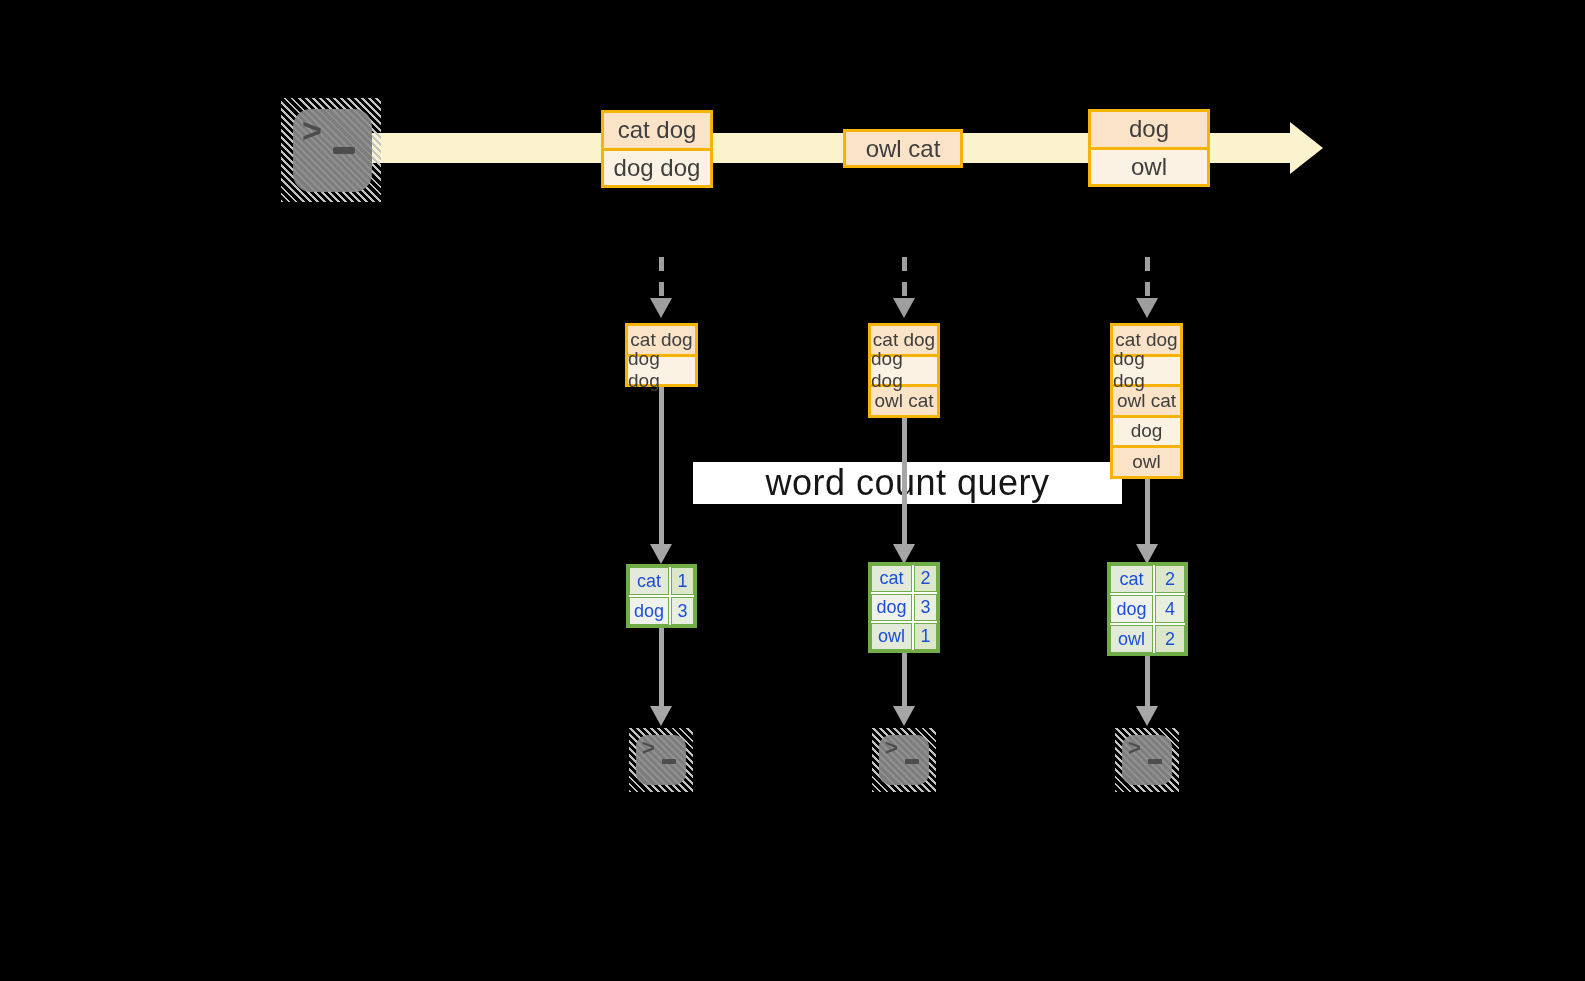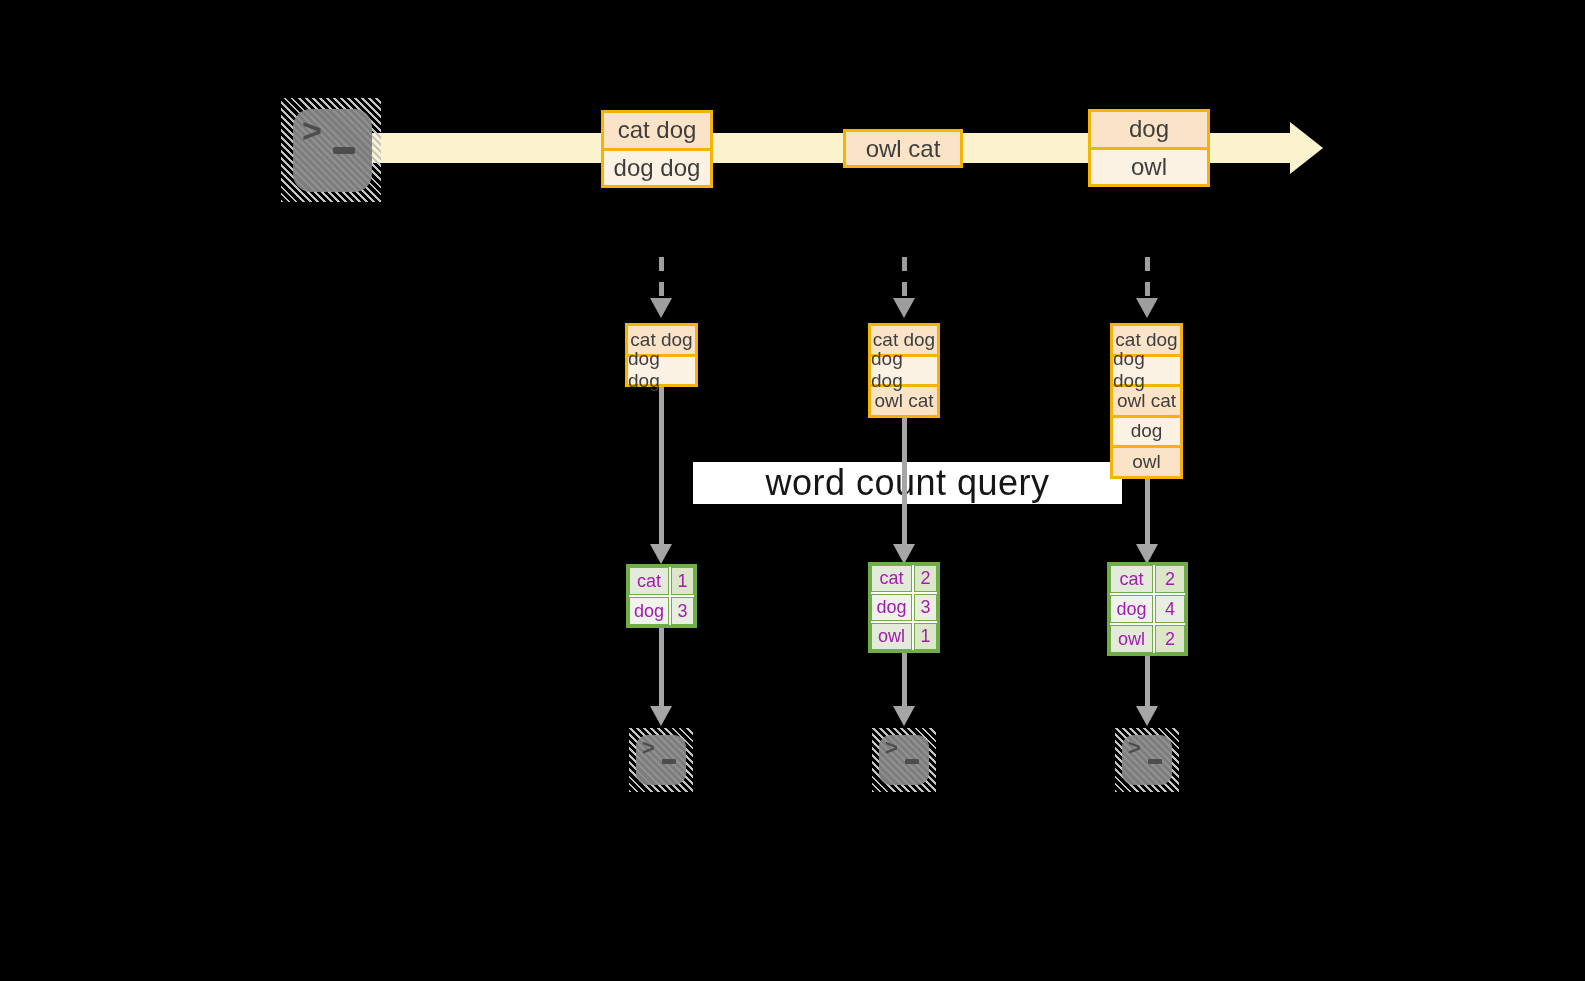--- a/index.html
+++ b/index.html
@@ -51,21 +51,21 @@
   .query-banner{position:absolute;left:693px;top:462px;width:429px;height:42px;background:#FFFFFF;z-index:1;
     display:flex;align-items:center;justify-content:center;}
   .query-banner span{font-size:36px;font-weight:300;letter-spacing:.5px;color:#161616;position:relative;z-index:3;}
   
   .line{position:absolute;width:5px;background:#A6A6A6;z-index:2;}
   .head{position:absolute;width:0;height:0;z-index:2;
     border-left:11px solid transparent;border-right:11px solid transparent;border-top:20px solid #A6A6A6;}
   
   .wc-table{position:absolute;border:3px solid #70AD47;background:#FFFFFF;display:grid;gap:2px;z-index:3;}
   .tcell{border:1.5px solid #70AD47;display:flex;align-items:center;justify-content:center;
-    font-size:18px;color:#a21caf;}
+    font-size:18px;color:#1d4ed8;}
   .tcell.r0.label{background:#E3EAD9;} .tcell.r0.value{background:#DBE7C8;}
   .tcell.r1.label{background:#EFF3EB;} .tcell.r1.value{background:#E9EFDE;}
   #table0{left:626px;top:564px;grid-template-columns:40px 23px;grid-auto-rows:28px;}
   #table1{left:868px;top:562px;grid-template-columns:41px 23px;grid-auto-rows:27px;}
   #table2{left:1107px;top:562px;grid-template-columns:43px 30px;grid-auto-rows:28px;}
 </style>
 </head>
 <body>
 
 <div id="canvas">

